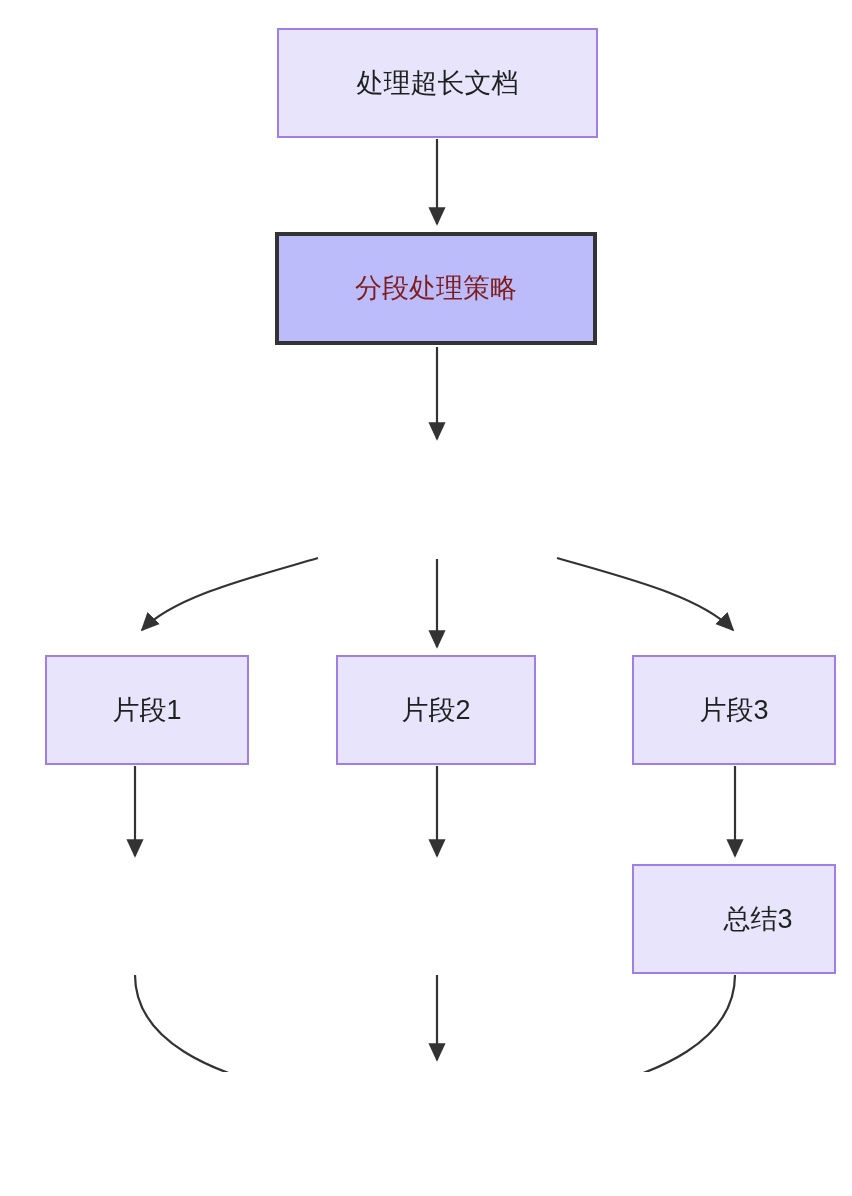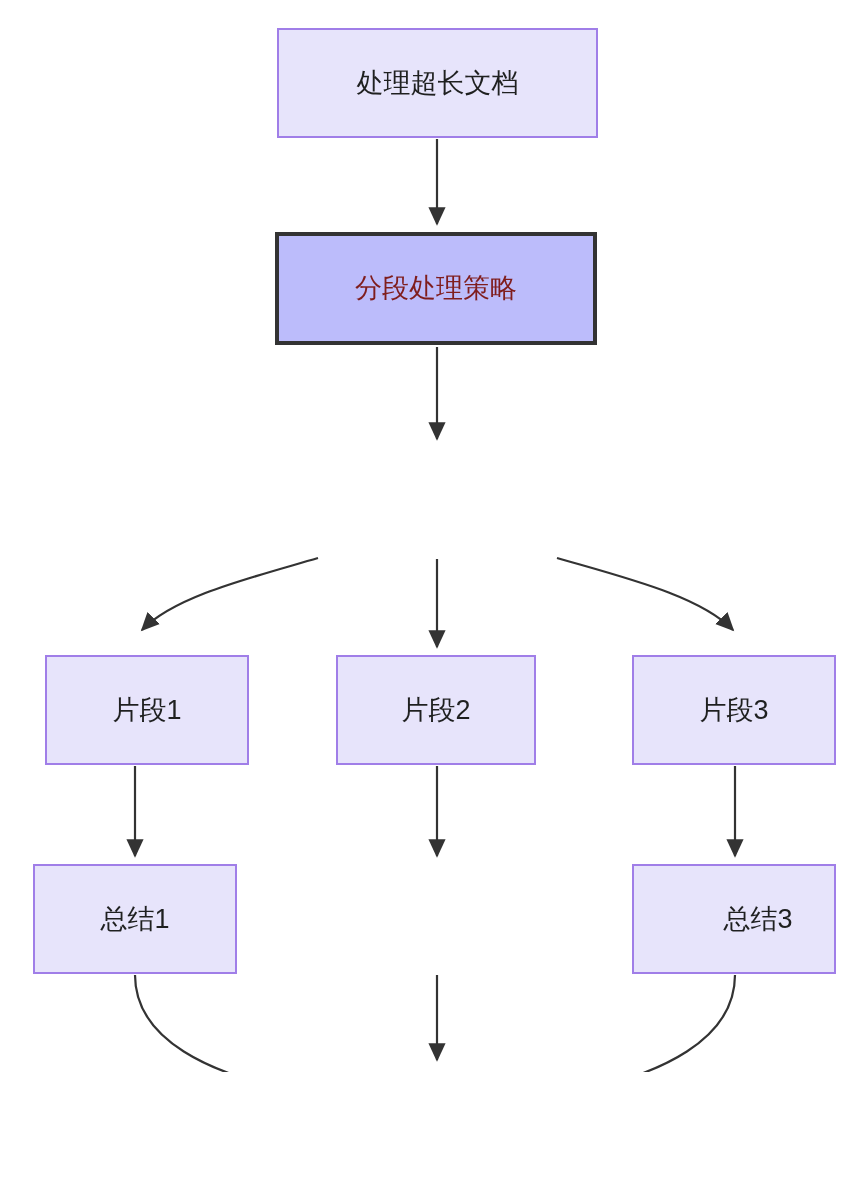--- a/index.html
+++ b/index.html
@@ -121,23 +121,20 @@
   </div>
 
   <div class="node plain" id="node-segment-2">
     <span class="node-label">片段2</span>
   </div>
 
   <div class="node plain" id="node-segment-3">
     <span class="node-label">片段3</span>
   </div>
 
-  <div class="node plain" id="node-summary-1">
-    <span class="node-label">总结1</span>
-  </div>
 
 
   <div class="node plain" id="node-summary-3">
     <span class="node-label">总结3</span>
   </div>
 
 
 </div>
 
 </body></html>

